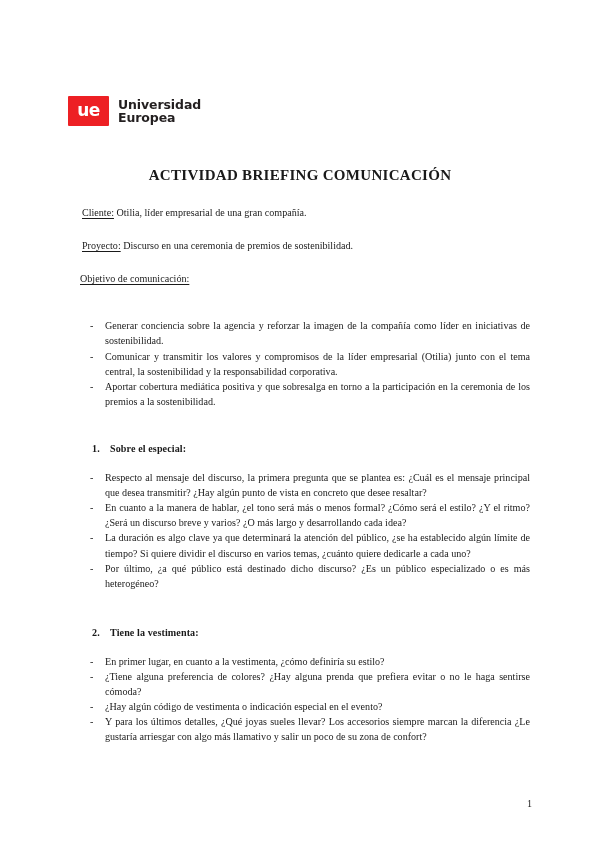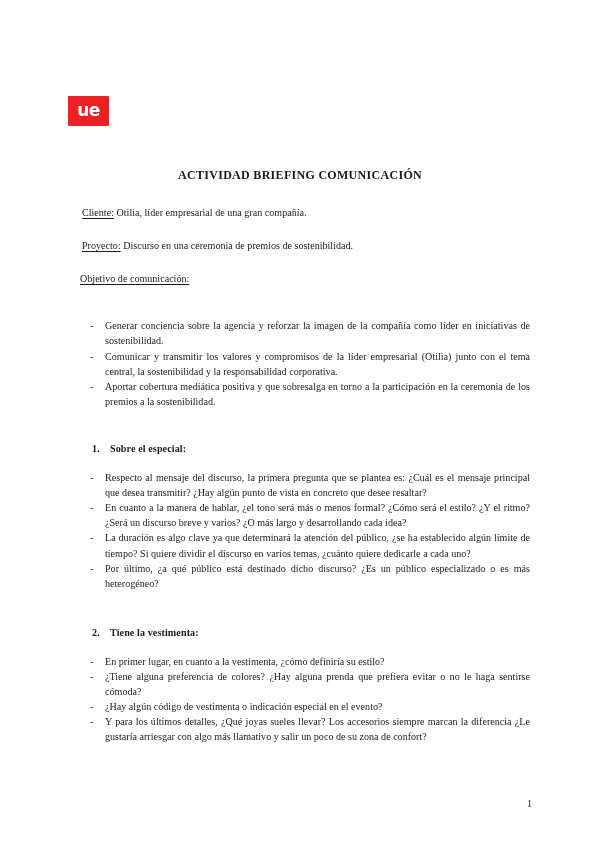--- a/index.html
+++ b/index.html
@@ -65,21 +65,21 @@
     left: 70px;
     top: 168px;
     width: 460px;
     font-size: 10.1px;
     line-height: 15.1px;
   }
 
   .doc-title {
     text-align: center;
     font-weight: 700;
-    font-size: 12px;
+    font-size: 15px;
     letter-spacing: 0.3px;
     margin: 0 0 22px 0;
   }
 
   .field-line {
     margin: 0 0 18px 12px;
     text-align: left;
   }
   .field-label {
     text-decoration: underline;
@@ -144,20 +144,24 @@
   }
 </style>
 </head>
 <body>
 
 <div class="page">
 
   <div class="logo-block">
     <div class="logo-mark">
       <span>ue</span>
+    </div>
+    <div class="logo-text">
+      <div>Universidad</div>
+      <div>Europea</div>
     </div>
   </div>
 
   <div class="doc">
 
     <div class="doc-title">ACTIVIDAD BRIEFING COMUNICACIÓN</div>
 
     <p class="field-line"><span class="field-label">Cliente:</span><span> Otilia, líder empresarial de una gran compañía.</span></p>
 
     <p class="field-line"><span class="field-label">Proyecto:</span><span> Discurso en una ceremonia de premios de sostenibilidad.</span></p>

